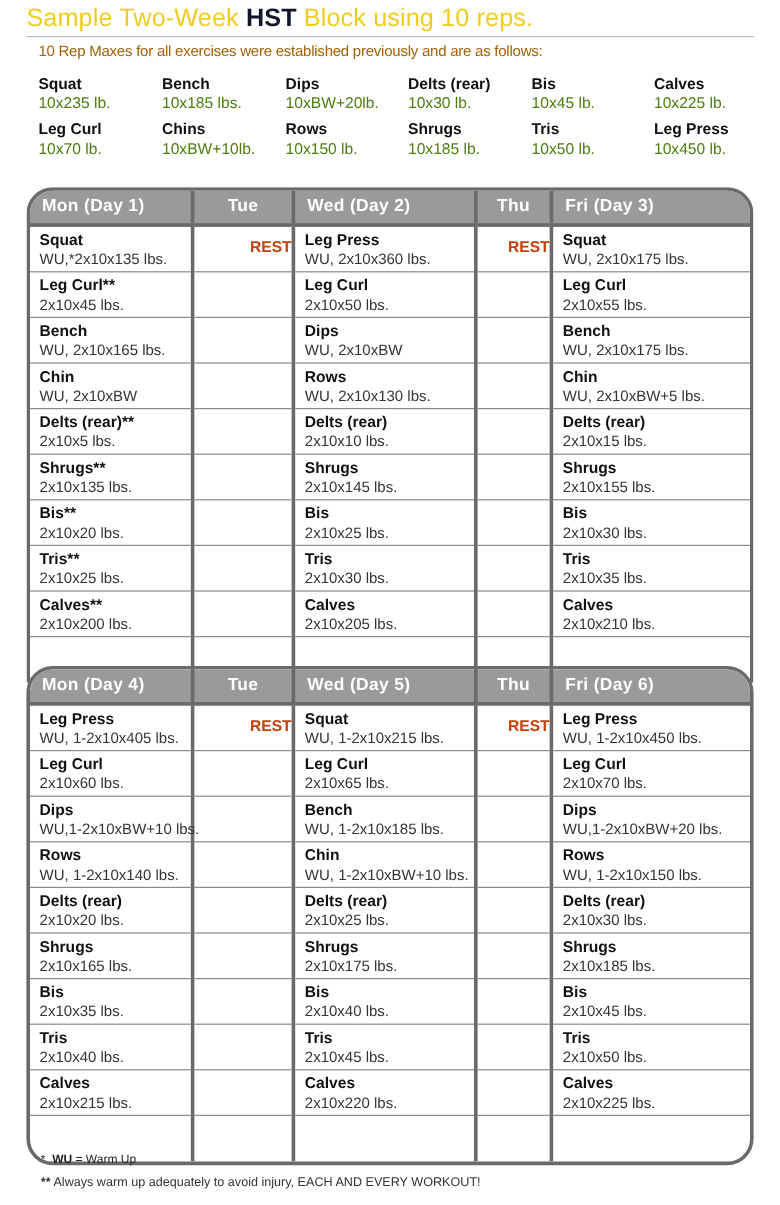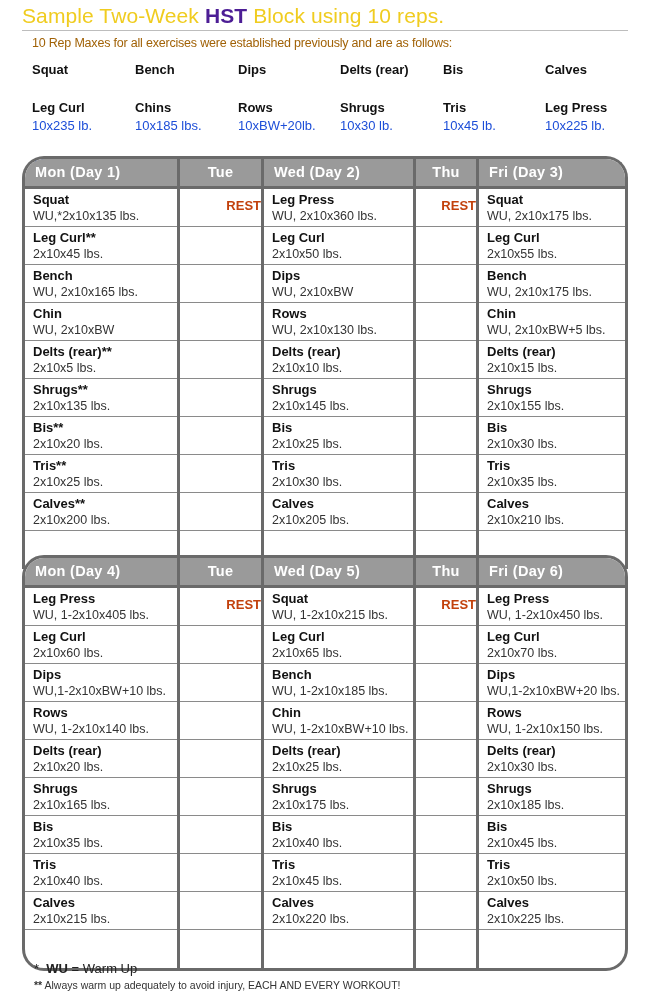--- a/index.html
+++ b/index.html
@@ -1,42 +1,42 @@
 <!DOCTYPE html>
 <html><head>
 <meta charset="utf-8">
 <style>
   html, body { margin: 0; padding: 0; background: #ffffff; }
   body { width: 650px; height: 1004px; position: relative; font-family: "Liberation Sans", sans-serif; color: #222; overflow: hidden; }
   .title { position: absolute; left: 22px; top: 4px; font-size: 21px; color: #f0cc1f; letter-spacing: 0.1px; white-space: nowrap; }
-  .title b { font-weight: 900; color: #4c1d95; }
+  .title b { font-weight: 900; color: #0f172a; }
   .rule { position: absolute; left: 22px; top: 30px; width: 606px; height: 1px; background: #bdbdbd; }
   .subtitle { position: absolute; left: 32px; top: 36px; font-size: 12.5px; color: #a16207; letter-spacing: -0.2px; white-space: nowrap; }
   .maxes { position: absolute; left: 32px; top: 62px; width: 600px; }
   .mx { position: absolute; width: 110px; }
   .mx .n { font-weight: bold; font-size: 13px; color: #111; line-height: 16px; white-space: nowrap; }
-  .mx .v { font-size: 13px; color: #1d4ed8; line-height: 16px; white-space: nowrap; margin-top: 40px; }
+  .mx .v { font-size: 13px; color: #4d7c0f; line-height: 16px; white-space: nowrap; }
 
   .block { position: absolute; left: 22px; width: 606px; border: 3px solid #6a6a6a; border-bottom: none; border-radius: 22px 22px 0 0; overflow: hidden; box-sizing: border-box; }
   .block.last { border-bottom: 3px solid #6a6a6a; border-radius: 22px 22px 22px 22px; }
   .hdr { display: flex; height: 27px; background: #9a9a9a; border-bottom: 3px solid #6a6a6a; }
   .hdr div { color: #fff; font-weight: bold; font-size: 14.5px; line-height: 27px; padding-left: 10px; box-sizing: border-box; border-right: 3px solid #6a6a6a; white-space: nowrap; letter-spacing: 0.3px; }
   .hdr div:last-child { border-right: none; }
   .hdr .c-tue, .hdr .c-thu { text-align: center; padding-left: 0; }
   .grid { display: flex; }
   .col { box-sizing: border-box; border-right: 3px solid #6a6a6a; }
   .col:last-child { border-right: none; }
-  .c1 { width: 155px; } .c2 { width: 84px; } .c3 { width: 152px; } .c4 { width: 63px; } .c5 { flex: 1; }
+  .c1 { width: 137px; } .c2 { width: 84px; } .c3 { width: 152px; } .c4 { width: 63px; } .c5 { flex: 1; }
   .cell { height: 38px; border-bottom: 1.5px solid #8a8a8a; box-sizing: border-box; padding: 3px 0 0 8px; }
   .cell:last-child { border-bottom: none; }
   .cell .ex { font-weight: bold; font-size: 13px; color: #111; line-height: 16px; white-space: nowrap; }
   .cell .rx { font-size: 12.5px; color: #333; line-height: 16px; white-space: nowrap; }
   .rest { font-weight: bold; font-size: 13px; color: #c2410c; text-align: right; padding-top: 6px; }
   .restcol .cell { padding-left: 0; }
-  .footnote1 { position: absolute; left: 34px; top: 961px; font-size: 13px; color: #222; white-space: nowrap; }
+  .footnote1 { position: absolute; left: 34px; top: 961px; font-size: 10px; color: #222; white-space: nowrap; }
   .footnote1 b { font-weight: bold; }
   .footnote2 { position: absolute; left: 34px; top: 979px; font-size: 10.5px; color: #333; white-space: nowrap; }
   .footnote2 b { font-weight: bold; }
 </style>
 </head>
 <body>
 
 <div class="title"><span>Sample Two-Week </span><b>HST</b><span> Block using 10 reps.</span></div>
 <div class="rule"></div>
 <div class="subtitle">10 Rep Maxes for all exercises were established previously and are as follows:</div>

